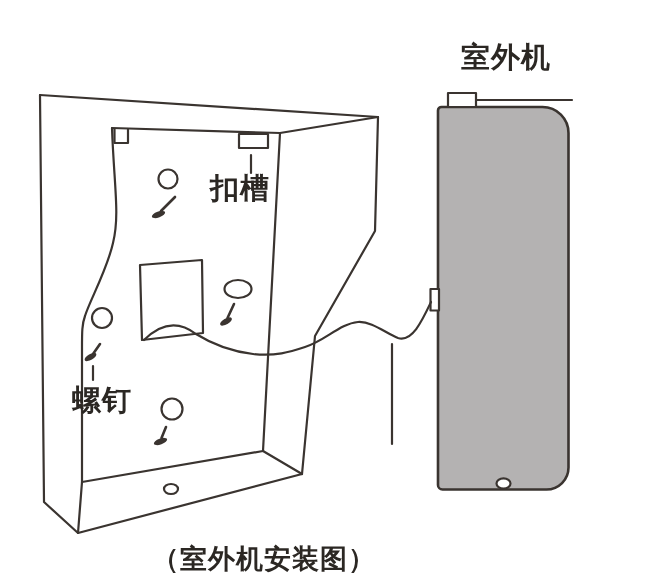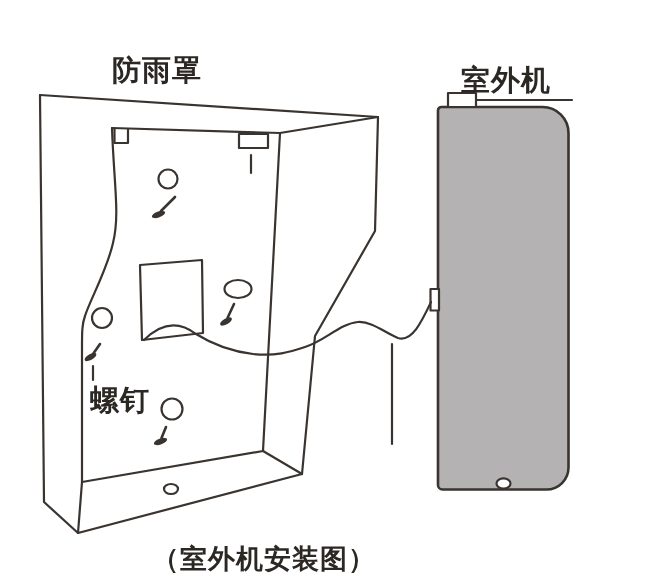--- a/index.html
+++ b/index.html
@@ -112,23 +112,23 @@
              C 372,321 386,333.5 398,338
              C 412,342.5 422,321 431,302"></path>
 
     <g>
       <path class="ln" d="M 251,155 L 251,173"></path>
       <path class="ln" d="M 93,366 L 93,380"></path>
       <path class="ln" d="M 392,344 L 392,444"></path>
     </g>
   </svg>
 
-  <div class="lbl lbl-main" style="left:112px; top:56px;">防雨罩</div>
 
-  <div class="lbl lbl-main" style="left:461px; top:66px;">室外机</div>
+  <div class="lbl lbl-main" style="left:461px; top:43px;">室外机</div>
 
 
+  <div class="lbl lbl-main" style="left:210px; top:174px;">扣槽</div>
 
-  <div class="lbl lbl-main" style="left:90px; top:386px;">螺钉</div>
+  <div class="lbl lbl-main" style="left:72px; top:386px;">螺钉</div>
 
 
   <div class="caption">（室外机安装图）</div>
 </div>
 
 </body></html>

